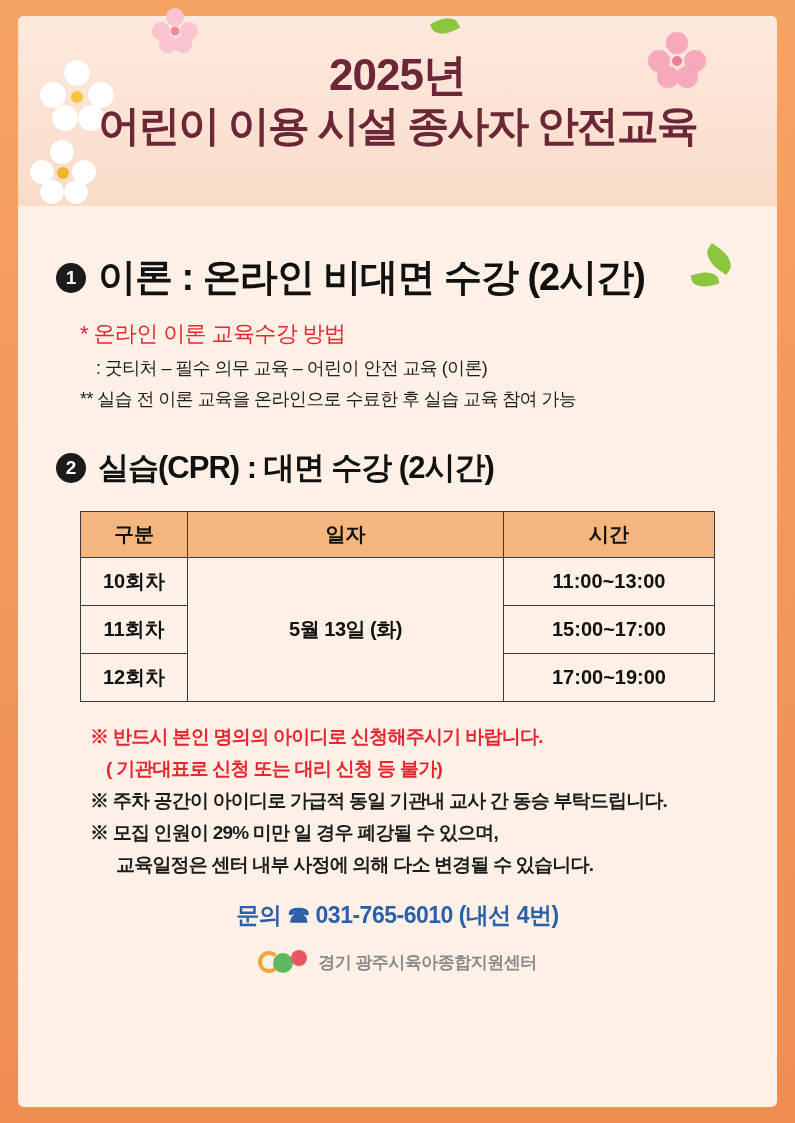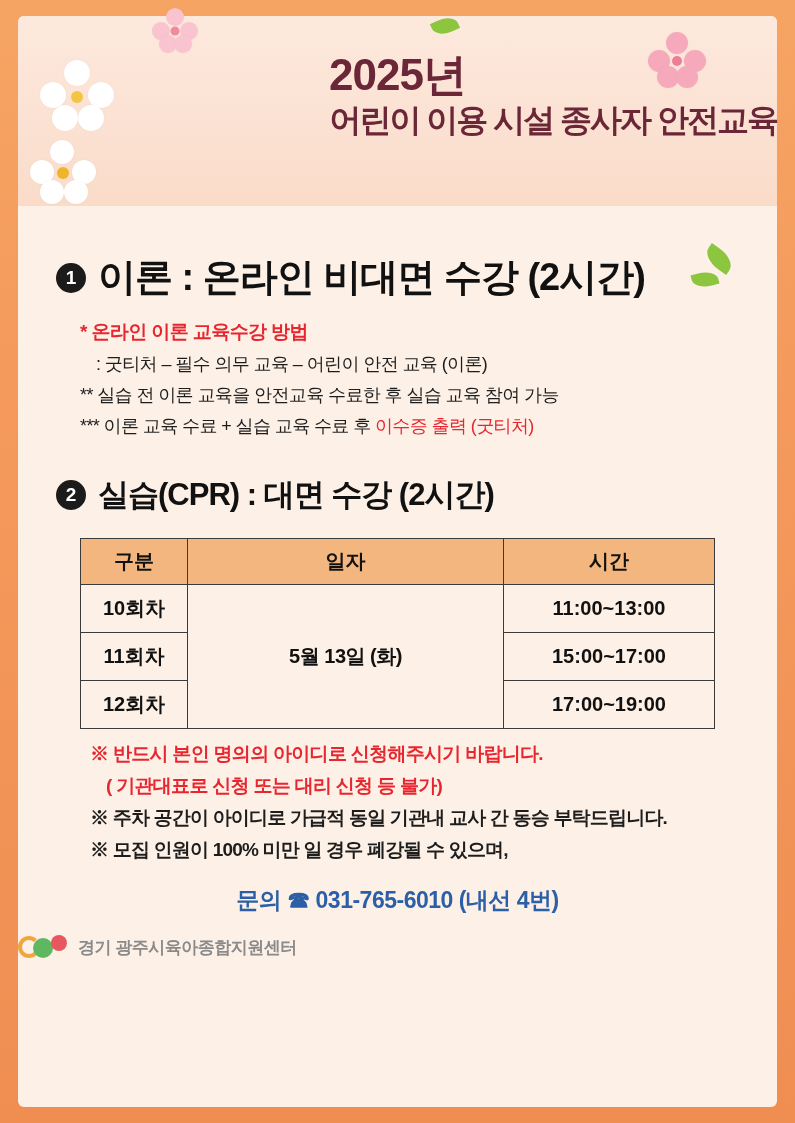--- a/index.html
+++ b/index.html
@@ -48,27 +48,26 @@
     z-index: 6;
   }
   .title-line1 {
     font-size: 44px;
     font-weight: bold;
     color: #6b2737;
     letter-spacing: -1px;
     line-height: 1.12;
   }
   .title-line2 {
-    font-size: 32px;
+    font-size: 42px;
     font-weight: bold;
     color: #6b2737;
     letter-spacing: -2px;
     line-height: 1.2;
     margin-top: 2px;
-    text-align: right;
   }
 
   
   .blossom {
     position: absolute;
     z-index: 3;
   }
   .petal {
     position: absolute;
     width: 26px;
@@ -136,22 +135,22 @@
     letter-spacing: -1px;
     text-underline-offset: 4px;
   }
 
   .notes1 {
     margin-top: 16px;
     padding-left: 62px;
   }
   .note-red {
     color: #e8262f;
-    font-size: 19px;
-    font-weight: bold;
+    font-size: 22px;
+    font-weight: normal;
     letter-spacing: -0.6px;
     margin-bottom: 7px;
   }
   .note-dark {
     color: #1d1d1d;
     font-size: 18px;
     font-weight: normal;
     letter-spacing: -0.6px;
     margin-bottom: 7px;
   }
@@ -185,21 +184,21 @@
   .col-gubun { width: 104px; }
   .col-date { width: 313px; }
   .col-time { width: 208px; }
   td.date-cell {
     font-size: 31px;
     font-weight: bold;
     letter-spacing: -0.5px;
   }
 
   .notes2 {
-    margin-top: 12px;
+    margin-top: 22px;
     padding-left: 72px;
     padding-right: 24px;
   }
   .n2-red {
     color: #e8262f;
     font-size: 19px;
     font-weight: bold;
     letter-spacing: -0.7px;
     margin-bottom: 6px;
   }
@@ -219,21 +218,21 @@
     font-size: 23px;
     font-weight: bold;
     color: #2b5fa8;
     letter-spacing: -0.5px;
   }
 
   .footer-logo {
     margin-top: 18px;
     display: flex;
     align-items: center;
-    justify-content: flex-start;
+    justify-content: center;
     gap: 8px;
   }
   .logo-mark {
     position: relative;
     width: 52px;
     height: 26px;
   }
   .logo-mark .c1, .logo-mark .c2, .logo-mark .c3 {
     position: absolute;
     border-radius: 50%;
@@ -310,24 +309,21 @@
   <div class="content">
 
     <div class="section-head" style="margin-top:46px;">
       <div class="num-badge">1</div>
       <div class="sec1-title">이론 : 온라인 비대면 수강 (2시간)</div>
     </div>
 
     <div class="notes1">
       <div class="note-red">*  온라인 이론 교육수강 방법</div>
       <div class="note-dark indent">: 굿티처 – 필수 의무 교육 – 어린이 안전 교육 (이론)</div>
-      <div class="note-dark">** 실습 전 이론 교육을 안전교육 수료한 후 실습 교육 참여 가능</div>
-      <div class="note-dark">
-        <span>*** 이론 교육 수료 + 실습 교육  수료 후 </span><span class="inline-red">이수증 출력 (굿티처)</span>
-      </div>
+      <div class="note-dark">** 실습 전 이론 교육을 온라인으로 수료한 후 실습 교육 참여 가능</div>
     </div>
 
     <div class="section-head section2">
       <div class="num-badge">2</div>
       <div class="sec2-title">실습(CPR) : 대면 수강 (2시간)</div>
     </div>
 
     <table class="schedule">
       <thead>
         <tr>
@@ -350,21 +346,22 @@
           <td>12회차</td>
           <td>17:00~19:00</td>
         </tr>
       </tbody>
     </table>
 
     <div class="notes2">
       <div class="n2-red">※ 반드시 본인 명의의 아이디로 신청해주시기 바랍니다.</div>
       <div class="n2-red indent">( 기관대표로 신청 또는 대리 신청 등 불가)</div>
       <div class="n2-dark">※ 주차 공간이 아이디로 가급적 동일 기관내 교사 간 동승 부탁드립니다.</div>
-      <div class="n2-dark">※ 모집 인원이 100% 미만 일 경우 폐강될 수 있으며,</div>
+      <div class="n2-dark">※ 모집 인원이 29% 미만 일 경우 폐강될 수 있으며,</div>
+      <div class="n2-dark indent2">교육일정은 센터 내부 사정에 의해 다소 변경될 수 있습니다.</div>
     </div>
 
     <div class="contact">문의  ☎ 031-765-6010 (내선 4번)</div>
 
     <div class="footer-logo">
       <div class="logo-mark">
         <div class="c1"></div>
         <div class="c2"></div>
         <div class="c3"></div>
       </div>

